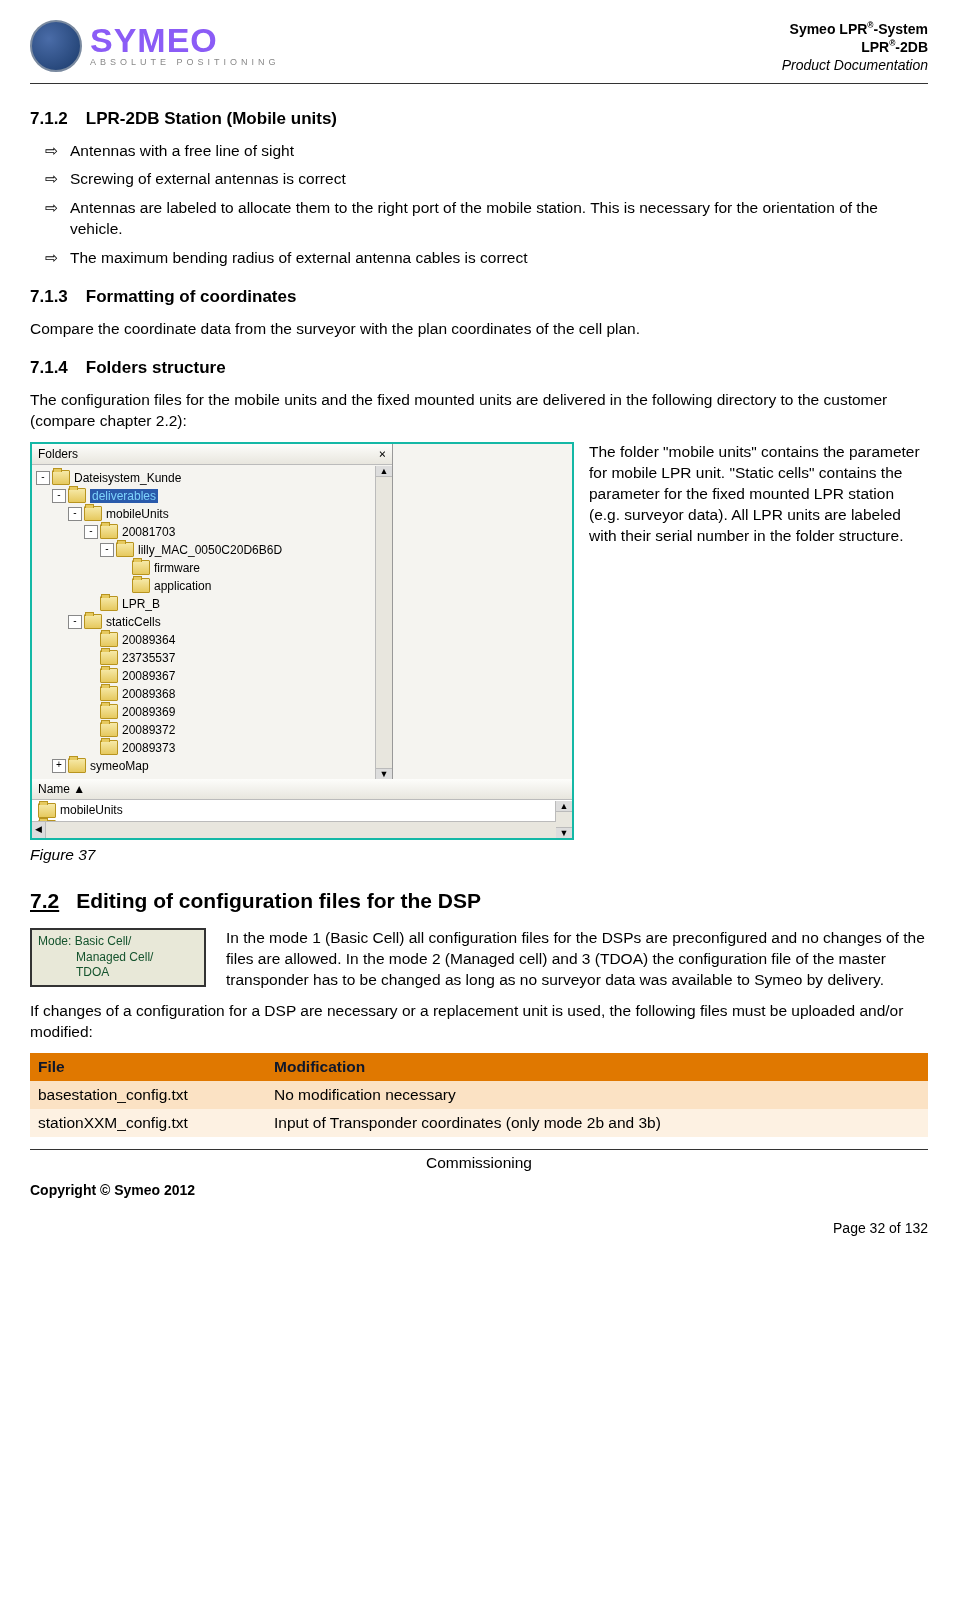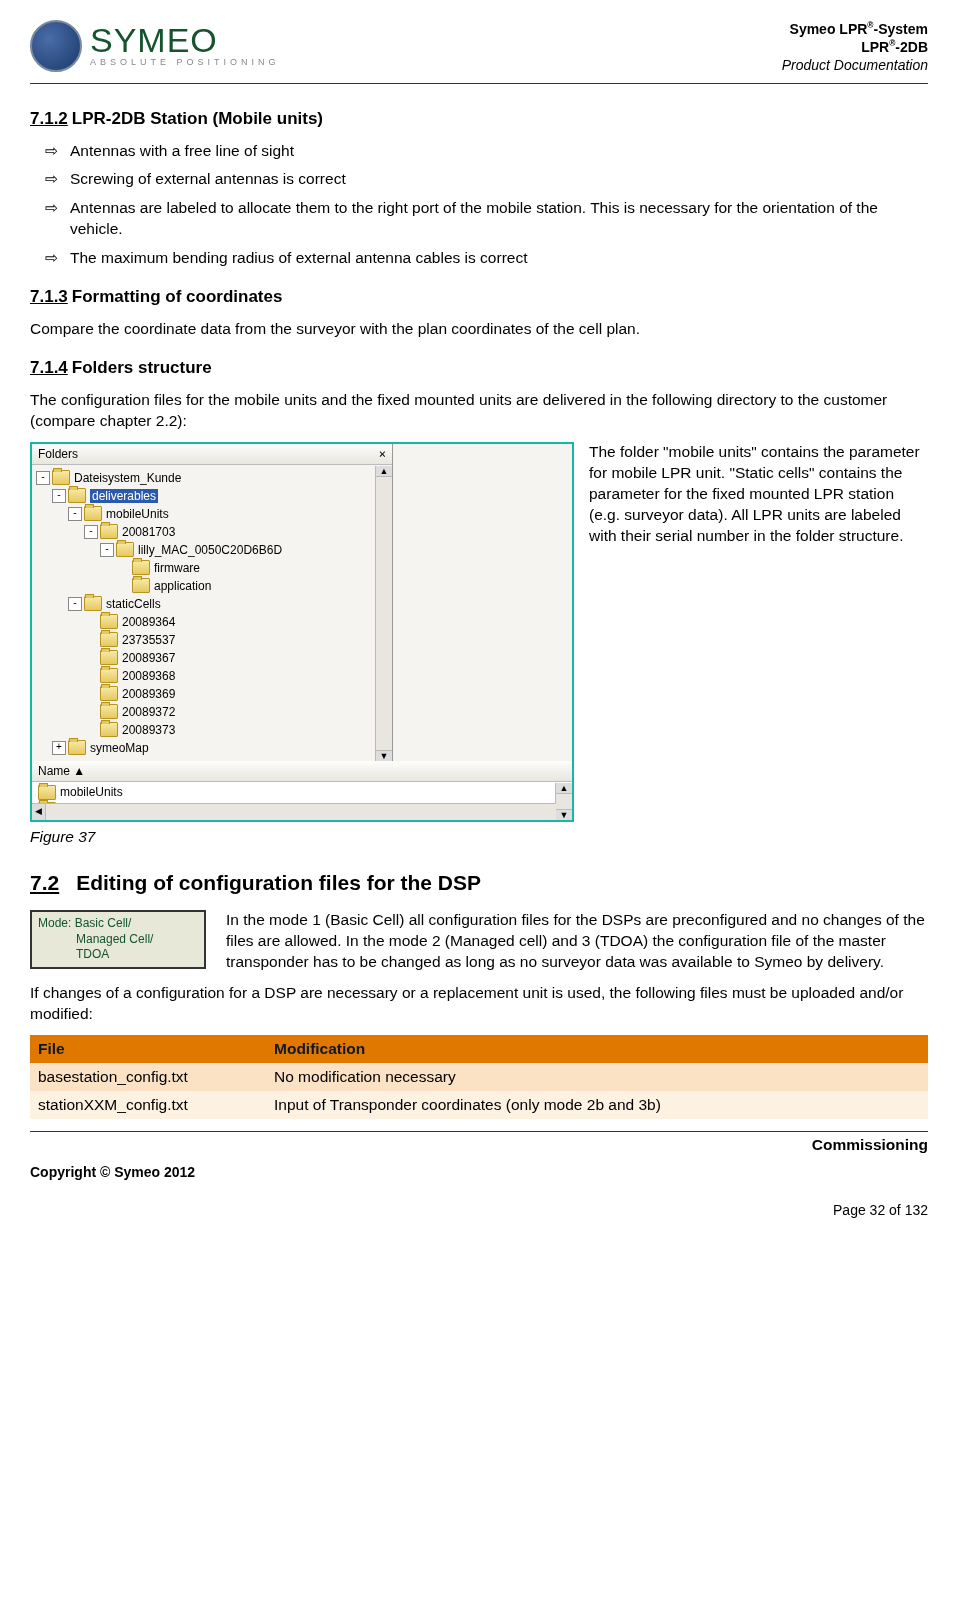--- a/index.html
+++ b/index.html
@@ -29,22 +29,22 @@
     border: 2px solid #7a8aa0;
     background: radial-gradient(circle at 35% 35%, #4a6ca8, #1a3a6a);
     margin-right: 8px;
   }
   .logo-text {
     display: flex;
     flex-direction: column;
   }
   .logo-main {
     font-size: 34px;
-    font-weight: normal;
-    color: #14532d;
+    font-weight: bold;
+    color: #8b5cf6;
     letter-spacing: 1px;
     line-height: 0.9;
   }
   .logo-sub {
     font-size: 9px;
     letter-spacing: 4px;
     color: #888;
     margin-top: 2px;
   }
   .header-right {
@@ -52,21 +52,21 @@
     font-size: 14px;
     line-height: 1.3;
   }
   .header-right .bold { font-weight: bold; }
   .header-right .italic { font-style: italic; }
   sup { font-size: 0.6em; }
   h3 {
     font-size: 17px;
     margin: 18px 0 12px 0;
   }
-  h3 .hnum { margin-right: 4px; text-decoration: underline; }
+  h3 .hnum { margin-right: 18px; }
   h2 {
     font-size: 21px;
     margin: 25px 0 15px 0;
   }
   h2 .hnum { margin-right: 17px; text-decoration: underline; }
   .bullet-list { margin: 0 0 10px 0; }
   .bullet-item {
     display: flex;
     margin: 8px 0 8px 15px;
     line-height: 1.35;
@@ -125,21 +125,21 @@
   }
   .folder-icon::before{
     content:"";
     position:absolute;
     top:-3px; left:0;
     width:7px; height:3px;
     background:#e6c95e;
     border:1px solid #b8941f;
     border-bottom:none;
   }
-  .selected-name { background:#2a5aab; color:#ffffff; padding:0 2px; }
+  .selected-name { background:#2a5aab; color:#7dd3fc; padding:0 2px; }
   .folder-right {
     flex:1;
     background:#fff;
     position:relative;
   }
   .folder-right-header{
     background: linear-gradient(#fdfdfb,#e8e6de);
     border-bottom:1px solid #bbb;
     padding:3px 6px;
   }
@@ -182,22 +182,22 @@
     font-weight: bold;
   }
   table.mod td {
     padding: 5px 8px;
   }
   tr.row-a td { background: #fbe2c4; }
   tr.row-b td { background: #fdf1e2; }
   .footer-top {
     border-top: 1px solid #333;
     margin-top: 12px;
-    text-align: right;
-    font-weight: bold;
+    text-align: center;
+    font-weight: normal;
     padding: 4px 0 10px 0;
   }
   .copyright { font-weight: bold; font-size: 14px; }
   .page-no { text-align: right; margin-top: 22px; font-size: 14px; }
 </style>
 </head>
 <body>
 
 <div class="header-row">
   <div class="logo-block">
@@ -295,20 +295,28 @@
           </div>
           <div class="tree-row">
             <span class="tree-indent"></span>
             <span class="tree-indent"></span>
             <span class="tree-indent"></span>
             <span class="tree-indent"></span>
             <span class="tree-indent"></span>
             <span class="tree-indent"></span>
             <span class="folder-icon"></span>
             <span>application</span>
+          </div>
+          <div class="tree-row">
+            <span class="tree-indent"></span>
+            <span class="tree-indent"></span>
+            <span class="tree-indent"></span>
+            <span class="tree-indent"></span>
+            <span class="folder-icon"></span>
+            <span>LPR_B</span>
           </div>
           <div class="tree-row">
             <span class="tree-indent"></span>
             <span class="tree-indent"></span>
             <span class="toggle">-</span>
             <span class="folder-icon"></span>
             <span>staticCells</span>
           </div>
           <div class="tree-row">
             <span class="tree-indent"></span>

